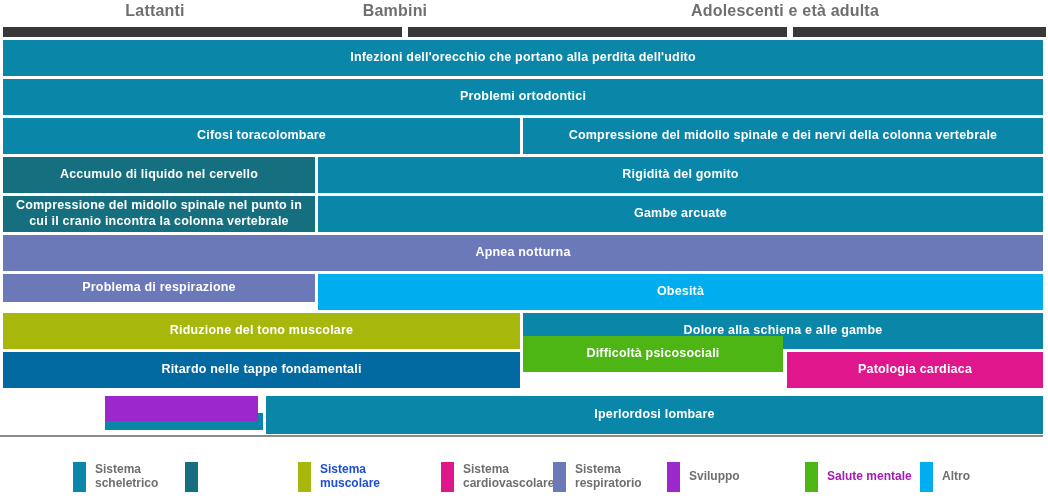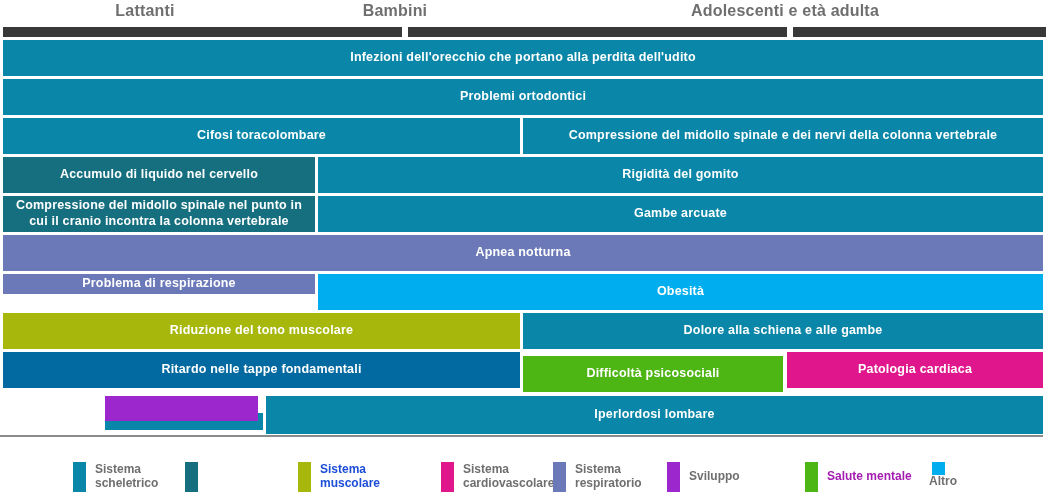--- a/index.html
+++ b/index.html
@@ -69,43 +69,43 @@
     color: #6f6f6f;
     line-height: 1.15;
     max-width: 92px;
   }
 </style>
 </head>
 <body>
 
 <div id="stage">
   <div id="headers">
-      <div class="age-header-label" style="left: 145px; color: rgb(111, 111, 111);">Lattanti</div>
+      <div class="age-header-label" style="left: 155px; color: rgb(111, 111, 111);">Lattanti</div>
       <div class="age-header-bar" style="left: 3px; width: 399px; background: rgb(56, 56, 56);"></div>
       <div class="age-header-label" style="left: 395px; color: rgb(111, 111, 111);">Bambini</div>
       <div class="age-header-bar" style="left: 408px; width: 379px; background: rgb(56, 56, 56);"></div>
       <div class="age-header-label" style="left: 785px; color: rgb(111, 111, 111);">Adolescenti e età adulta</div>
       <div class="age-header-bar" style="left: 793px; width: 253px; background: rgb(56, 56, 56);"></div>
     </div>
   <div id="bars">
       <div class="symptom-bar" style="left: 3px; top: 40px; width: 1040px; height: 36px; background: rgb(10, 135, 168);">Infezioni dell'orecchio che portano alla perdita dell'udito</div>
       <div class="symptom-bar" style="left: 3px; top: 79px; width: 1040px; height: 36px; background: rgb(10, 135, 168);">Problemi ortodontici</div>
       <div class="symptom-bar" style="left: 3px; top: 118px; width: 517px; height: 36px; background: rgb(10, 135, 168);">Cifosi toracolombare</div>
       <div class="symptom-bar" style="left: 523px; top: 118px; width: 520px; height: 36px; background: rgb(10, 135, 168);">Compressione del midollo spinale e dei nervi della colonna vertebrale</div>
       <div class="symptom-bar" style="left: 3px; top: 157px; width: 312px; height: 36px; background: rgb(22, 111, 127); text-align: center;">Accumulo di liquido nel cervello</div>
       <div class="symptom-bar" style="left: 318px; top: 157px; width: 725px; height: 36px; background: rgb(10, 135, 168);">Rigidità del gomito</div>
       <div class="symptom-bar" style="left: 3px; top: 196px; width: 312px; height: 36px; background: rgb(22, 111, 127);">Compressione del midollo spinale nel punto in cui il cranio incontra la colonna vertebrale</div>
       <div class="symptom-bar" style="left: 318px; top: 196px; width: 725px; height: 36px; background: rgb(10, 135, 168);">Gambe arcuate</div>
       <div class="symptom-bar" style="left: 3px; top: 235px; width: 1040px; height: 36px; background: rgb(107, 121, 185);">Apnea notturna</div>
-      <div class="symptom-bar" style="left: 3px; top: 274px; width: 312px; height: 20px; background: rgb(107, 121, 185);">Problema di respirazione</div>
+      <div class="symptom-bar" style="left: 3px; top: 274px; width: 312px; height: 28px; background: rgb(107, 121, 185);">Problema di respirazione</div>
       <div class="symptom-bar" style="left: 318px; top: 274px; width: 725px; height: 36px; background: rgb(0, 174, 239);">Obesità</div>
       <div class="symptom-bar" style="left: 3px; top: 313px; width: 517px; height: 36px; background: rgb(167, 183, 11);">Riduzione del tono muscolare</div>
       <div class="symptom-bar" style="left: 523px; top: 313px; width: 520px; height: 36px; background: rgb(10, 135, 168);">Dolore alla schiena e alle gambe</div>
       <div class="symptom-bar" style="left: 3px; top: 352px; width: 517px; height: 36px; background: #0369a1;">Ritardo nelle tappe fondamentali</div>
-      <div class="symptom-bar" style="left: 523px; top: 356px; width: 260px; height: 36px; background: rgb(77, 181, 20);">Difficoltà psicosociali</div>
+      <div class="symptom-bar" style="left: 523px; top: 336px; width: 260px; height: 36px; background: rgb(77, 181, 20);">Difficoltà psicosociali</div>
       <div class="symptom-bar" style="left: 787px; top: 352px; width: 256px; height: 36px; background: rgb(224, 23, 140);">Patologia cardiaca</div>
       <div class="fragment" style="left: 105px; top: 413px; width: 158px; height: 17px; background: rgb(10, 135, 168);"></div>
       <div class="fragment" style="left: 105px; top: 396px; width: 153px; height: 25px; background: rgb(156, 39, 205);"></div>
       <div class="symptom-bar" style="left: 266px; top: 396px; width: 777px; height: 38px; background: rgb(10, 135, 168);">Iperlordosi lombare</div>
       <div class="bottom-rule" style="left: 0px; top: 435px; width: 1043px; height: 2px; background: rgb(140, 140, 140);"></div>
     </div>
   <div id="legend">
       <div class="legend-item" style="left: 73px; top: 462px;">
         <div class="legend-swatch" style="background: rgb(10, 135, 168);"></div>
         <div class="legend-label" style="color: rgb(111, 111, 111);">Sistema scheletrico</div>
@@ -126,18 +126,18 @@
         <div class="legend-label" style="color: rgb(111, 111, 111);">Sistema respiratorio</div>
       </div>
       <div class="legend-item" style="left: 667px; top: 462px;">
         <div class="legend-swatch" style="background: rgb(156, 39, 205);"></div>
         <div class="legend-label" style="color: rgb(111, 111, 111);">Sviluppo</div>
       </div>
       <div class="legend-item" style="left: 805px; top: 462px;">
         <div class="legend-swatch" style="background: rgb(77, 181, 20);"></div>
         <div class="legend-label" style="color: #a21caf;">Salute mentale</div>
       </div>
-      <div class="legend-item" style="left: 920px; top: 462px; flex-direction: column;">
+      <div class="legend-item" style="left: 920px; top: 462px;">
         <div class="legend-swatch" style="background: rgb(0, 174, 239);"></div>
         <div class="legend-label" style="color: rgb(111, 111, 111);">Altro</div>
       </div>
     </div>
 </div>
 
 </body></html>

